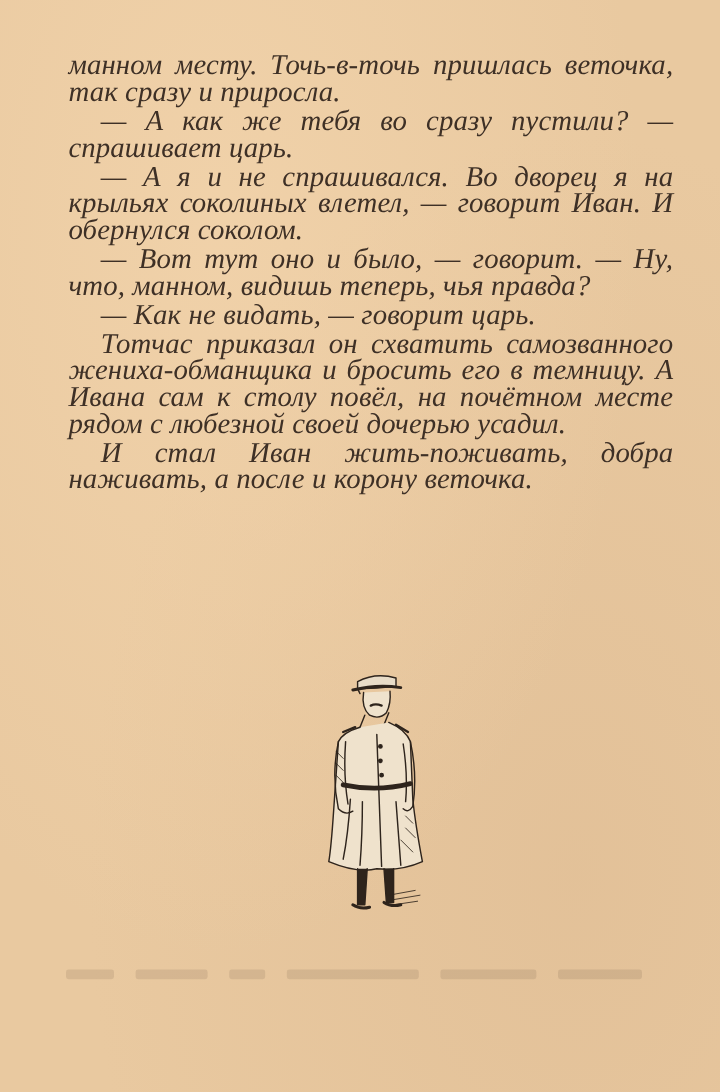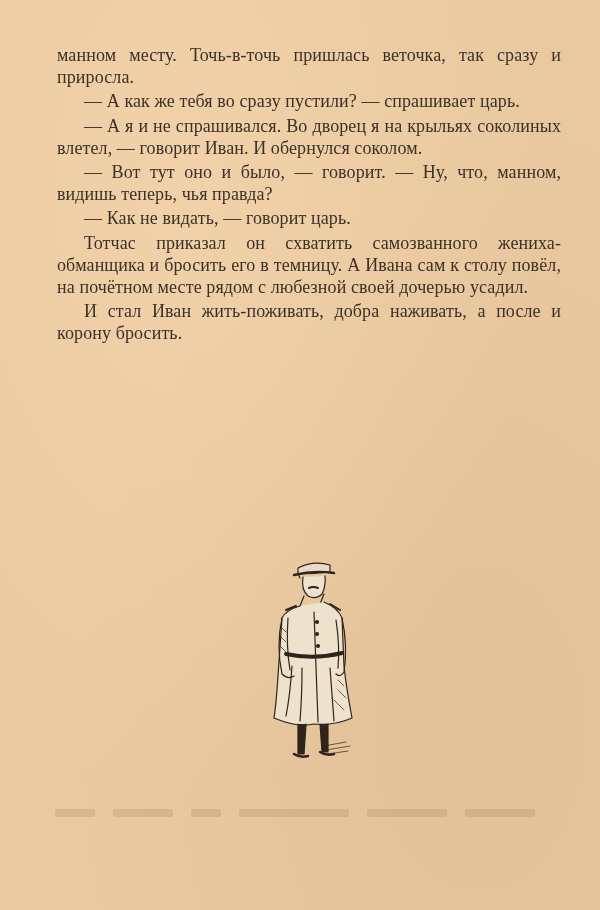--- a/index.html
+++ b/index.html
@@ -16,24 +16,25 @@
       position: relative;
       overflow: hidden;
       color: #3e3026;
       font-family: "Liberation Serif", serif;
     }
     .page {
       position: absolute;
       left: 57px;
       top: 44px;
       width: 504px;
-      font-size: 18px;
+      font-size: 24px;
       line-height: 22.2px;
       letter-spacing: 0.1px;
       text-align: justify;
+      font-style: italic;
     }
     .para {
       margin: 0 0 2px 0;
       text-indent: 27px;
     }
     .para.first {
       text-indent: 0;
     }
     .illustration {
       position: absolute;
@@ -61,21 +62,21 @@
 </head>
 <body>
 
 <div class="page">
   <p class="para first">манном месту. Точь-в-точь пришлась веточка, так сразу и приросла.</p>
   <p class="para">— А как же тебя во сразу пустили? — спрашивает царь.</p>
   <p class="para">— А я и не спрашивался. Во дворец я на крыльях соколиных влетел, — говорит Иван. И обернулся соколом.</p>
   <p class="para">— Вот тут оно и было, — говорит. — Ну, что, манном, видишь теперь, чья правда?</p>
   <p class="para">— Как не видать, — говорит царь.</p>
   <p class="para">Тотчас приказал он схватить самозванного жениха-обманщика и бросить его в темницу. А Ивана сам к столу повёл, на почётном месте рядом с любезной своей дочерью усадил.</p>
-  <p class="para">И стал Иван жить-поживать, добра наживать, а после и корону бросить.</p>
+  <p class="para">И стал Иван жить-поживать, добра наживать, а после и корону веточка.</p>
 </div>
 
 <div class="illustration">
   <svg width="90" height="220" viewBox="0 0 90 220">
     <g fill="none" stroke="#2e241c" stroke-width="1.2" stroke-linecap="round" stroke-linejoin="round">
 
       <path d="M30 12 Q45 4 62 9 L62 16 Q46 18 30 18 Z" fill="#e8dcc8"></path>
       <path d="M26 19 Q46 14 66 17" stroke-width="2.4"></path>
       <path d="M30 18 L32 22"></path>
 

